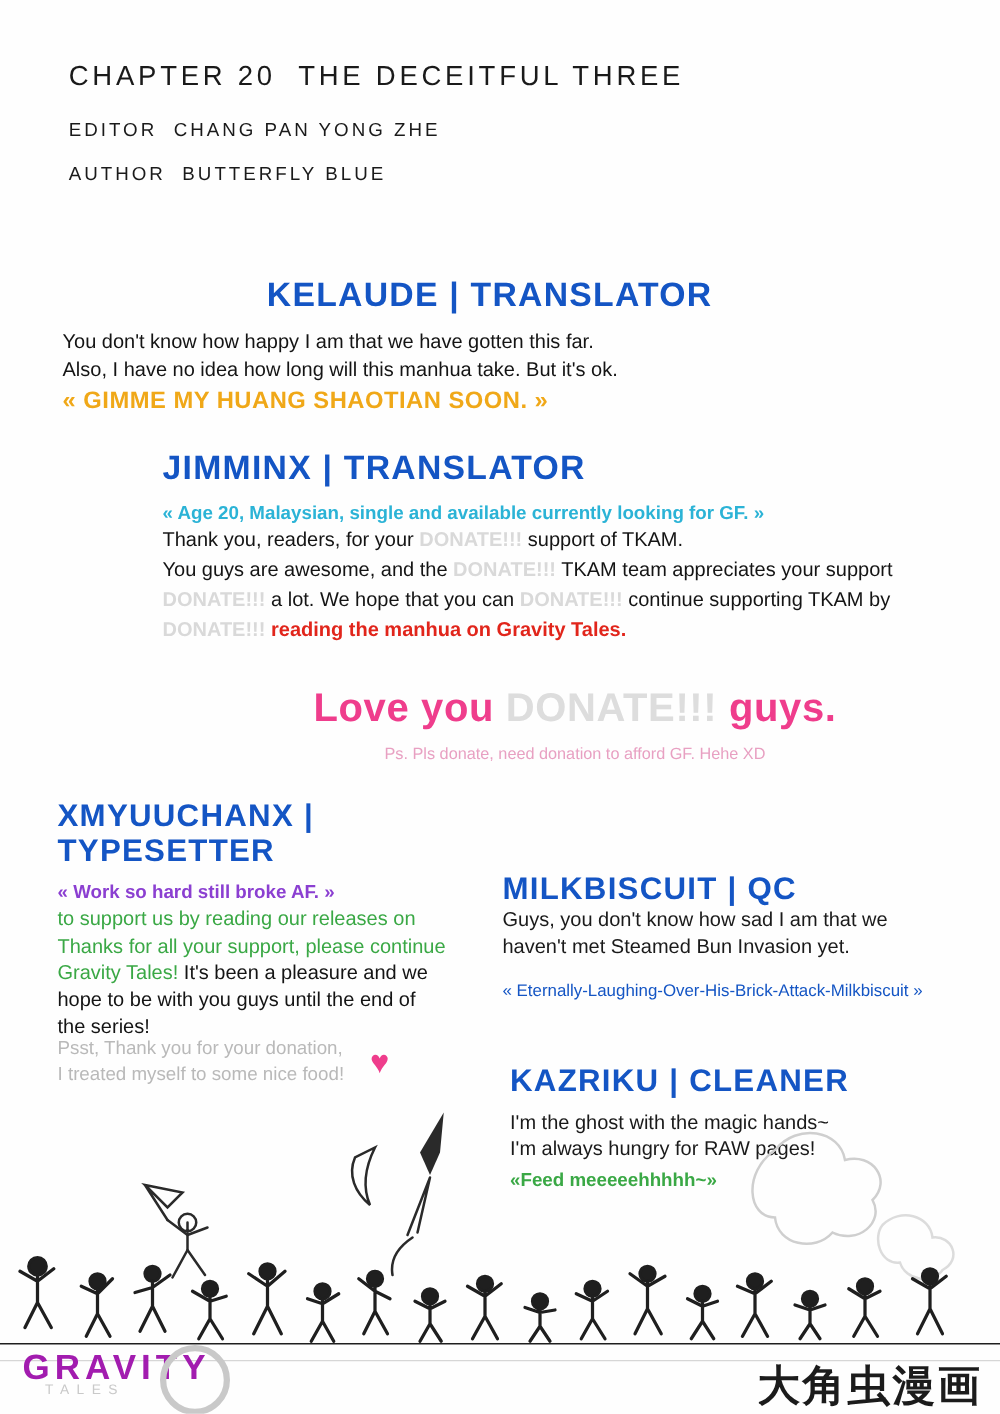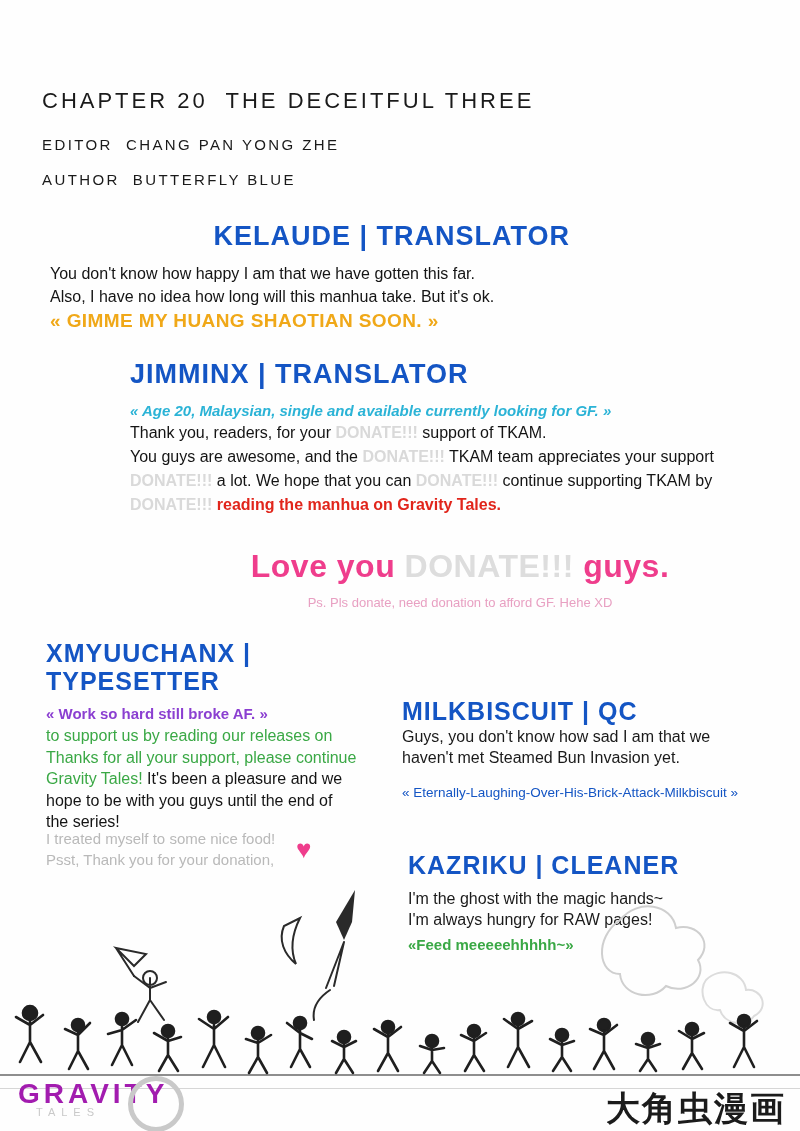--- a/index.html
+++ b/index.html
@@ -17,24 +17,23 @@
   .page {
     position: absolute;
     left: 0; top: 0;
     width: 800px;
     height: 1131px;
     background: #fefefe;
   }
   
   .header {
     position: absolute;
-    left: 42px;
+    left: 55px;
     top: 48px;
     width: 700px;
-    margin-top: 40px;
   }
   .chapter-title {
     font-size: 22px;
     letter-spacing: 3px;
     color: #1a1a1a;
     font-weight: 400;
     margin-bottom: 22px;
     white-space: pre;
   }
   .credit-line {
@@ -80,21 +79,20 @@
     left: 130px;
     top: 360px;
     width: 600px;
   }
   .jimminx .sec-head { font-size: 27px; }
   .cyan-quote {
     color: #2bb3d6;
     font-size: 15px;
     font-weight: bold;
     margin-top: 12px;
-    font-style: italic;
   }
   .jimminx .para { margin-top: 2px; }
   .jimminx .para .row {
     font-size: 16px;
     line-height: 1.5;
     color: #141414;
   }
   .donate {
     color: #d9d9d9;
     font-weight: bold;
@@ -316,22 +314,22 @@
       <div>Thanks for all your support, please continue</div>
       <div>
         <span>Gravity Tales!</span><span class="dark-cont"> It's been a pleasure and we</span>
       </div>
       <div class="dark-cont">hope to be with you guys until the end of</div>
       <div class="dark-cont">the series!</div>
     </div>
   </div>
 
   <div class="psst">
+    <div>Psst, Thank you for your donation,</div>
     <div>I treated myself to some nice food!</div>
-    <div>Psst, Thank you for your donation,</div>
   </div>
   <div class="heart">♥</div>
 
   <div class="milk">
     <div class="sec-head">MILKBISCUIT | QC</div>
     <div class="body-text">
       <div>Guys, you don't know how sad I am that we</div>
       <div>haven't met Steamed Bun Invasion yet.</div>
     </div>
     <div class="blue-quote">« Eternally-Laughing-Over-His-Brick-Attack-Milkbiscuit »</div>

